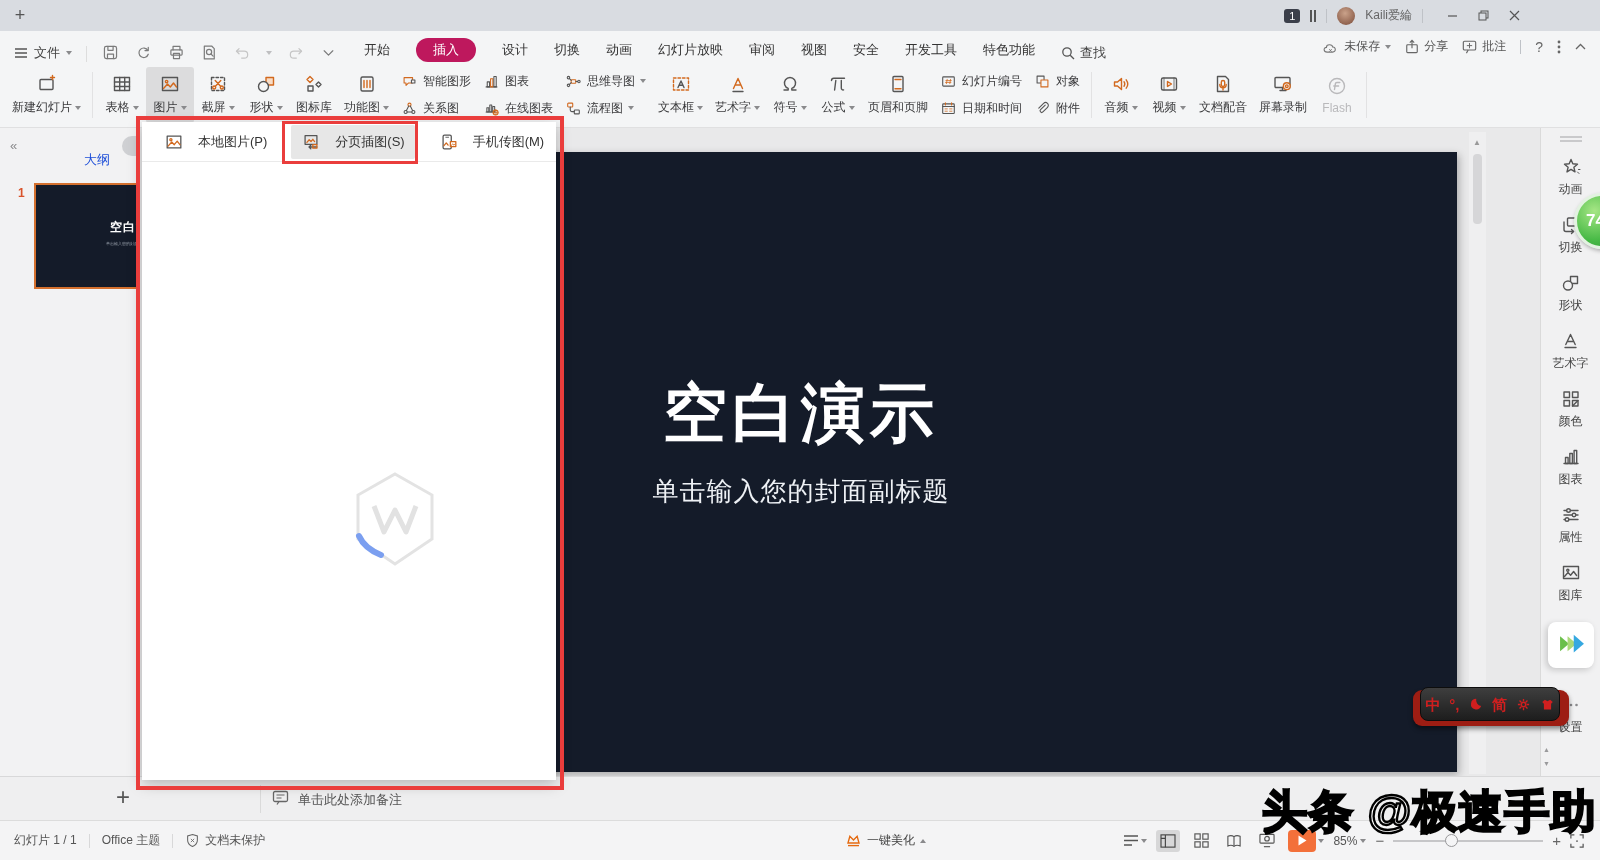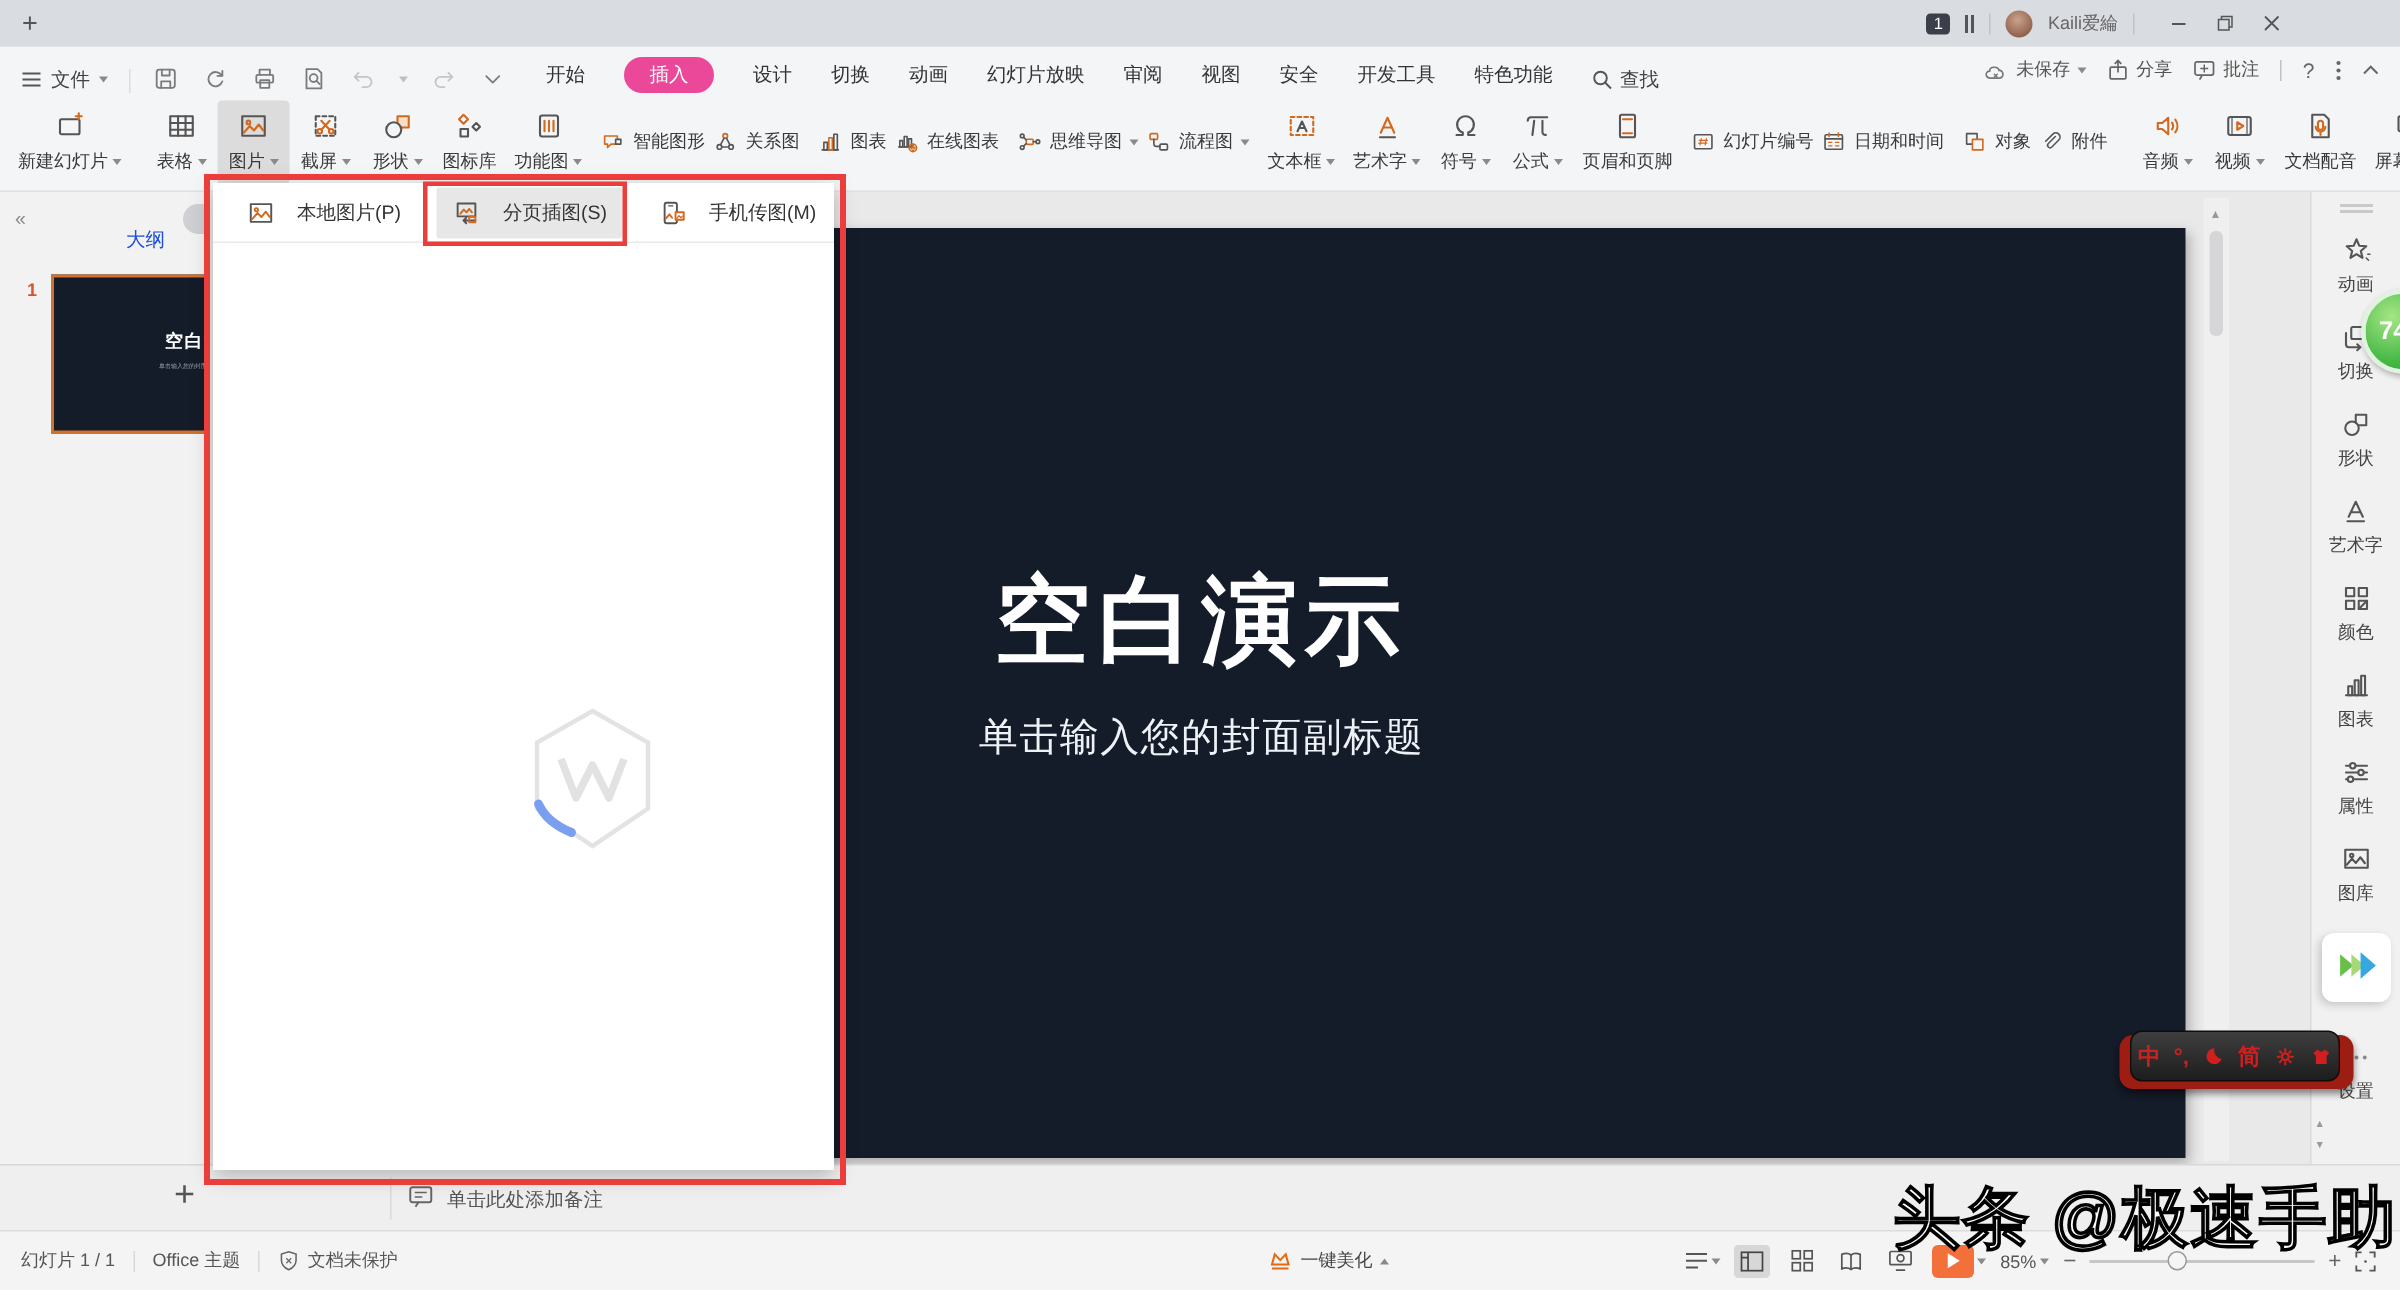--- a/index.html
+++ b/index.html
@@ -25,34 +25,34 @@
 .winctl{display:flex;gap:20px;margin-left:14px;color:#555}
 .tsep{width:1px;height:14px;background:#bfc2c7}
 
 .menubar{position:absolute;left:0;top:31px;width:1600px;height:31px;background:#f4f5f6;display:flex;align-items:flex-end;font-size:13px;z-index:29}
 .file-btn{display:flex;align-items:center;gap:6px;padding:0 10px 0 14px;color:#444}
 .msep{width:1px;height:16px;background:#ddd;margin:0 4px}
 .qa{display:flex;align-items:center;gap:14px;padding:0 10px}
 .qa .qi{opacity:.85}
 .menu-items{display:flex;align-items:center;gap:26px;margin-left:16px}
 .mi{color:#333;cursor:pointer;white-space:nowrap}
-.mi.active{background:#ec4899;color:#fff;border-radius:12px;padding:3px 17px}
+.mi.active{background:#be185d;color:#fff;border-radius:12px;padding:3px 17px}
 .msearch{display:flex;align-items:center;gap:5px;margin-left:26px;color:#444}
 .menu-right{position:absolute;right:14px;top:0;height:31px;display:flex;align-items:center;gap:14px;font-size:12px;color:#555}
 .mr-item{display:flex;align-items:center;gap:5px}
 
 .ribbon{position:absolute;left:0;top:62px;width:1600px;height:66px;background:#f4f5f6;border-bottom:1px solid #e0e0e1;display:flex;align-items:center;padding:0 6px;z-index:28}
 .rgroup{display:flex;align-items:center;height:60px}
 .rsep{width:1px;height:46px;background:#e2e2e3;margin:0 5px}
 .bigbtn{display:flex;flex-direction:column;align-items:center;justify-content:center;gap:4px;min-width:48px;padding:4px 6px;height:56px;border-radius:3px;font-size:12px;color:#3a3a3c;cursor:pointer;white-space:nowrap}
 .bigbtn.selected{background:#dcdcdd}
 .bigbtn.disabled{color:#b9b9bb}
 .lblrow{display:flex;align-items:center;gap:3px}
 .chev{width:0;height:0;border-left:3.5px solid transparent;border-right:3.5px solid transparent;border-top:4px solid #8a8a8c}
-.smallcol{display:flex;flex-direction:row;justify-content:center;gap:5px;margin:0 6px}
+.smallcol{display:flex;flex-direction:column;justify-content:center;gap:5px;margin:0 6px}
 .smallitem{display:flex;align-items:center;gap:5px;font-size:12px;color:#3a3a3c;height:22px;cursor:pointer;white-space:nowrap}
 
 .leftpanel{position:absolute;left:0;top:128px;width:138px;height:648px;background:#f2f2f3;border-right:1px solid #dcdcdc;overflow:hidden;z-index:12}
 .lp-head{position:relative;height:36px}
 .lp-collapse{position:absolute;left:10px;top:10px;color:#8a8a8c;font-size:13px}
 .lp-outline{position:absolute;left:84px;top:23px;font-size:13px;color:#1d4ed8}
 .lp-toggle{position:absolute;left:122px;top:8px;width:24px;height:20px;border-radius:10px;background:#cfd0d3}
 .thumb-num{position:absolute;left:18px;top:58px;color:#d9532a;font-size:12px;font-weight:bold}
 .thumb{position:absolute;left:34px;top:55px;width:190px;height:106px;background:#141b29;border:2px solid #d4702e}
 .thumb .t1{position:absolute;left:74px;top:34px;color:#fff;font-size:12px;font-weight:bold;letter-spacing:1px;white-space:nowrap}
@@ -94,21 +94,21 @@
 .viewbtn{width:24px;height:22px;border-radius:3px;display:flex;align-items:center;justify-content:center;cursor:pointer}
 .viewbtn.sel{background:#d7d7d8}
 .playbtn{width:28px;height:22px;border-radius:4px;background:#f3703a;display:flex;align-items:center;justify-content:center;cursor:pointer}
 .zoomtrack{position:relative;width:150px;height:2px;background:#c6c6c8}
 .zoomknob{position:absolute;left:52px;top:-6px;width:13px;height:13px;border-radius:50%;background:#f5f5f6;border:1px solid #98989a;cursor:pointer}
 .zbtn{font-size:15px;color:#666;cursor:pointer}
 
 .ime-back{position:absolute;left:1413px;top:690px;width:156px;height:36px;background:#9d1d13;border-radius:9px;z-index:54;box-shadow:0 3px 5px rgba(0,0,0,.45)}
 .ime{position:absolute;left:1420px;top:687px;width:140px;height:34px;background:linear-gradient(#3e3e3e,#1d1d1d);border:1px solid #0d0d0d;border-radius:8px;display:flex;align-items:center;justify-content:space-around;z-index:55;color:#d01f1f;font-weight:bold;font-size:15px}
 .ime span{line-height:1}
-.watermark{position:absolute;left:1262px;top:782px;font-size:45px;font-weight:normal;color:#fff;-webkit-text-stroke:2.4px #000;letter-spacing:1px;z-index:60;white-space:nowrap}
+.watermark{position:absolute;left:1262px;top:782px;font-size:45px;font-weight:bold;color:#fff;-webkit-text-stroke:2.4px #000;letter-spacing:1px;z-index:60;white-space:nowrap}
 </style>
 </head>
 <body>
 
 <div class="tabbar">
   <div class="newtab">+</div>
   <div class="tab-right">
     <span class="upd-badge">1</span>
     <span class="bars">
         <i></i>

